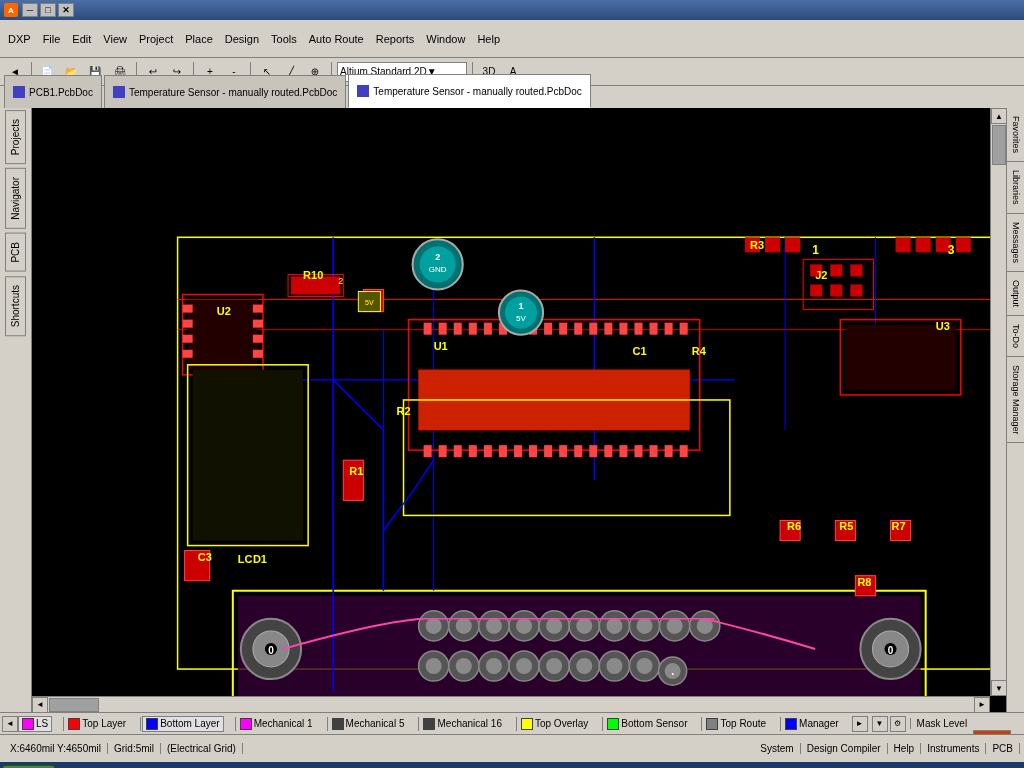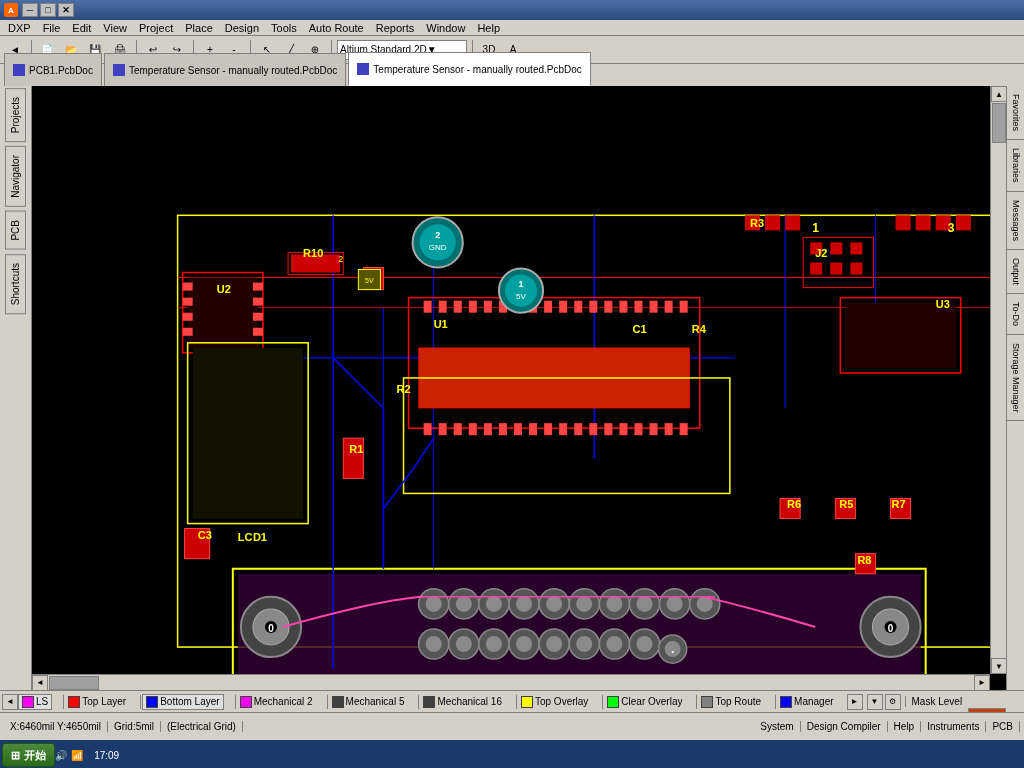--- a/index.html
+++ b/index.html
@@ -29,21 +29,21 @@
       width: 16px; height: 14px;
       background: #c0c0c0;
       border: 1px solid #808080;
       cursor: pointer;
       display: flex; align-items: center; justify-content: center;
       font-size: 9px; color: #000;
     }
 
     
     #menu-bar {
-      height: 16px;
+      height: 38px;
       background: #d4d0c8;
       border-bottom: 1px solid #808080;
       display: flex;
       align-items: center;
       padding: 0 2px;
     }
     .menu-item {
       padding: 2px 6px;
       cursor: pointer;
       font-size: 11px;
@@ -601,41 +601,41 @@
       <span>Top Layer</span>
     </div>
     <div class="layer-sep"></div>
     <div class="layer-item active">
       <div class="layer-color" style="background: rgb(0, 0, 255);"></div>
       <span>Bottom Layer</span>
     </div>
     <div class="layer-sep"></div>
     <div class="layer-item">
       <div class="layer-color" style="background: rgb(255, 0, 255);"></div>
-      <span>Mechanical 2</span>
+      <span>Mechanical 1</span>
     </div>
     <div class="layer-sep"></div>
     <div class="layer-item">
       <div class="layer-color" style="background: rgb(64, 64, 64);"></div>
       <span>Mechanical 5</span>
     </div>
     <div class="layer-sep"></div>
     <div class="layer-item">
       <div class="layer-color" style="background: rgb(64, 64, 64);"></div>
       <span>Mechanical 16</span>
     </div>
     <div class="layer-sep"></div>
     <div class="layer-item">
       <div class="layer-color" style="background: rgb(255, 255, 0);"></div>
       <span>Top Overlay</span>
     </div>
     <div class="layer-sep"></div>
     <div class="layer-item">
       <div class="layer-color" style="background: rgb(0, 255, 0);"></div>
-      <span>Clear Overlay</span>
+      <span>Bottom Sensor</span>
     </div>
     <div class="layer-sep"></div>
     <div class="layer-item">
       <div class="layer-color" style="background: rgb(128, 128, 128);"></div>
       <span>Top Route</span>
     </div>
     <div class="layer-sep"></div>
     <div class="layer-item">
       <div class="layer-color" style="background: rgb(0, 0, 255);"></div>
       <span>Manager</span>

